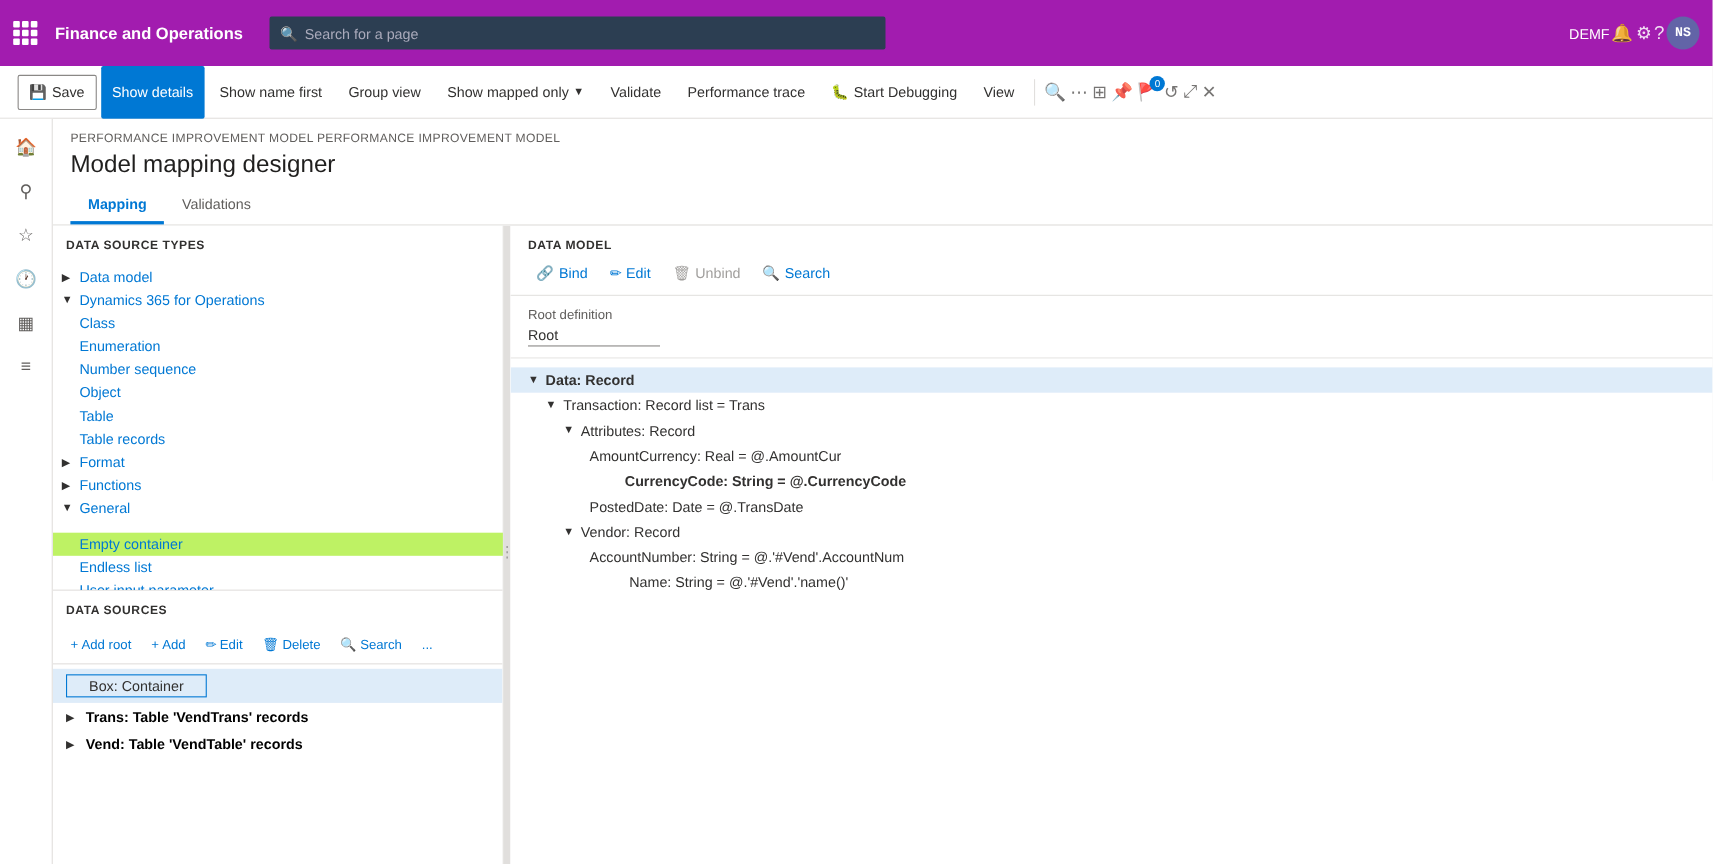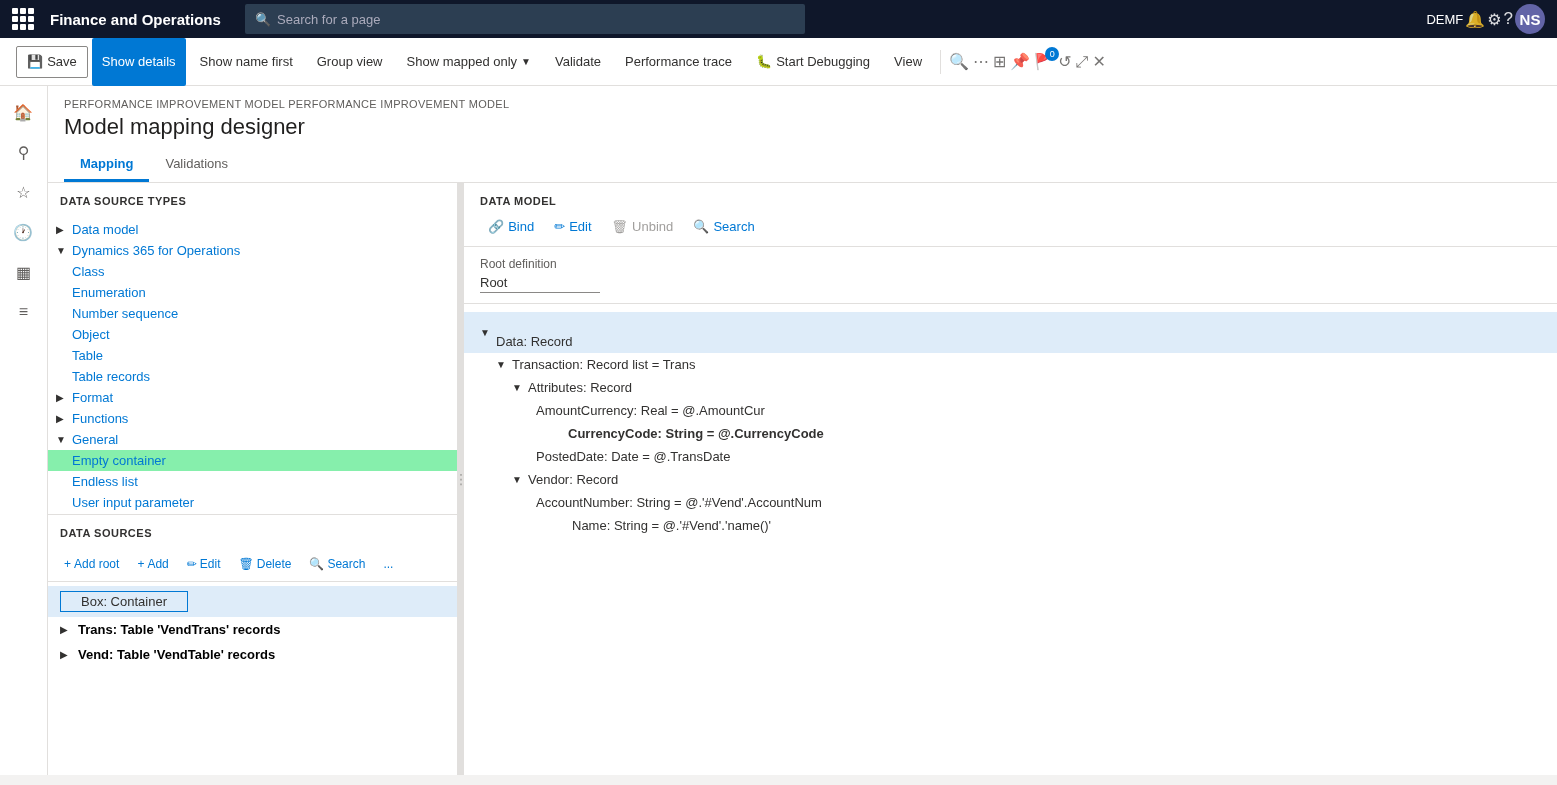--- a/index.html
+++ b/index.html
@@ -1,20 +1,20 @@
 <!DOCTYPE html>
 <html><head>
   <meta charset="utf-8">
   <style>
     * { box-sizing: border-box; margin: 0; padding: 0; }
     body { font-family: 'Segoe UI', Tahoma, Geneva, Verdana, sans-serif; font-size: 13px; background: #f3f2f1; overflow: hidden; }
 
     
     .top-nav {
-      display: flex; align-items: center; background: #0f172a; height: 38px;
+      display: flex; align-items: center; background: #a21caf; height: 60px;
       padding: 0 12px; gap: 8px; color: white;
     }
     .nine-dot { display: grid; grid-template-columns: repeat(3,6px); grid-template-rows: repeat(3,6px); gap: 2px; cursor: pointer; margin-right: 8px; }
     .nine-dot span { display: block; background: white; border-radius: 1px; }
     .app-title { font-size: 15px; font-weight: 600; color: white; white-space: nowrap; margin-right: 16px; }
     .search-bar { flex: 1; max-width: 560px; display: flex; align-items: center; background: #2c3e52; border-radius: 2px; padding: 0 10px; height: 30px; gap: 6px; }
     .search-bar input { background: transparent; border: none; outline: none; color: white; font-size: 13px; width: 100%; }
     .search-bar input::placeholder { color: #aab; }
     .top-nav-right { margin-left: auto; display: flex; align-items: center; gap: 2px; color: white; }
     .user-badge { width: 30px; height: 30px; background: #6264a7; border-radius: 50%; display: flex; align-items: center; justify-content: center; font-size: 12px; font-weight: bold; }
@@ -66,21 +66,21 @@
     .left-panel {
       width: 410px; background: white; border-right: 1px solid #e1dfdd;
       display: flex; flex-direction: column; overflow: hidden;
     }
     .panel-section-title {
       font-size: 11px; font-weight: 700; color: #323130; padding: 12px 12px 8px 12px;
       letter-spacing: 0.5px; text-transform: uppercase;
     }
     .tree-panel { flex: 0 0 auto; border-bottom: 1px solid #e1dfdd; padding: 4px 0; overflow-y: auto; max-height: 300px; }
     .tree-item { display: flex; align-items: center; padding: 3px 8px; cursor: pointer; color: #0078d4; font-size: 13px; gap: 4px; }
-    .tree-item.selected { background: #86efac; }
+    .tree-item.selected { background: #bef264; margin-top: 12px; }
     .tree-item .indent1 { margin-left: 16px; }
     .tree-expand { font-size: 10px; color: #323130; width: 12px; display: inline-block; }
 
     
     .datasources-panel { flex: 1; display: flex; flex-direction: column; overflow: hidden; }
     .datasources-toolbar { display: flex; align-items: center; gap: 2px; padding: 6px 8px; border-bottom: 1px solid #e1dfdd; }
     .ds-btn { display: flex; align-items: center; gap: 3px; padding: 4px 8px; border: none; background: transparent; cursor: pointer; font-size: 12px; color: #0078d4; border-radius: 2px; }
     .ds-list { flex: 1; overflow-y: auto; padding: 4px 0; }
     .ds-item { display: flex; align-items: center; padding: 5px 12px; cursor: pointer; font-size: 13px; gap: 6px; }
     .ds-item.selected { background: #deecf9; }
@@ -123,21 +123,21 @@
   <div class="app-title">Finance and Operations</div>
   <div class="search-bar">
     <span style="color:#aab;font-size:13px;">🔍</span>
     <input type="text" placeholder="Search for a page" style="">
   </div>
   <div class="top-nav-right">
     <span style="font-size:13px;color:white;">DEMF</span>
     <span class="icon-btn">🔔</span>
     <span class="icon-btn">⚙</span>
     <span class="icon-btn" style="font-size:17px;">?</span>
-    <div class="user-badge" style="font-size:15px;">NS</div>
+    <div class="user-badge" style="font-size:12px;font-family:Liberation Mono, monospace;">NS</div>
   </div>
 </div>
 
 <div class="toolbar">
   <button class="toolbar-save">
     <span>💾</span>
     <span>Save</span>
   </button>
   <button class="toolbar-btn primary">
     <span>Show details</span>
@@ -336,21 +336,21 @@
           </div>
         </div>
         <div class="root-def">
           <div class="root-label">Root definition</div>
           <div class="root-value">Root</div>
         </div>
         <div class="data-model-tree">
 
           <div class="dm-item selected" style="padding-left:16px;">
             <span class="expand">▼</span>
-            <span style="font-weight:400;margin-top:18px;">Data: Record</span>
+            <span style="font-weight:700;">Data: Record</span>
           </div>
 
           <div class="dm-item" style="padding-left:32px;">
             <span class="expand">▼</span>
             <span>Transaction: Record list = Trans</span>
           </div>
 
           <div class="dm-item" style="padding-left:48px;">
             <span class="expand">▼</span>
             <span>Attributes: Record</span>

